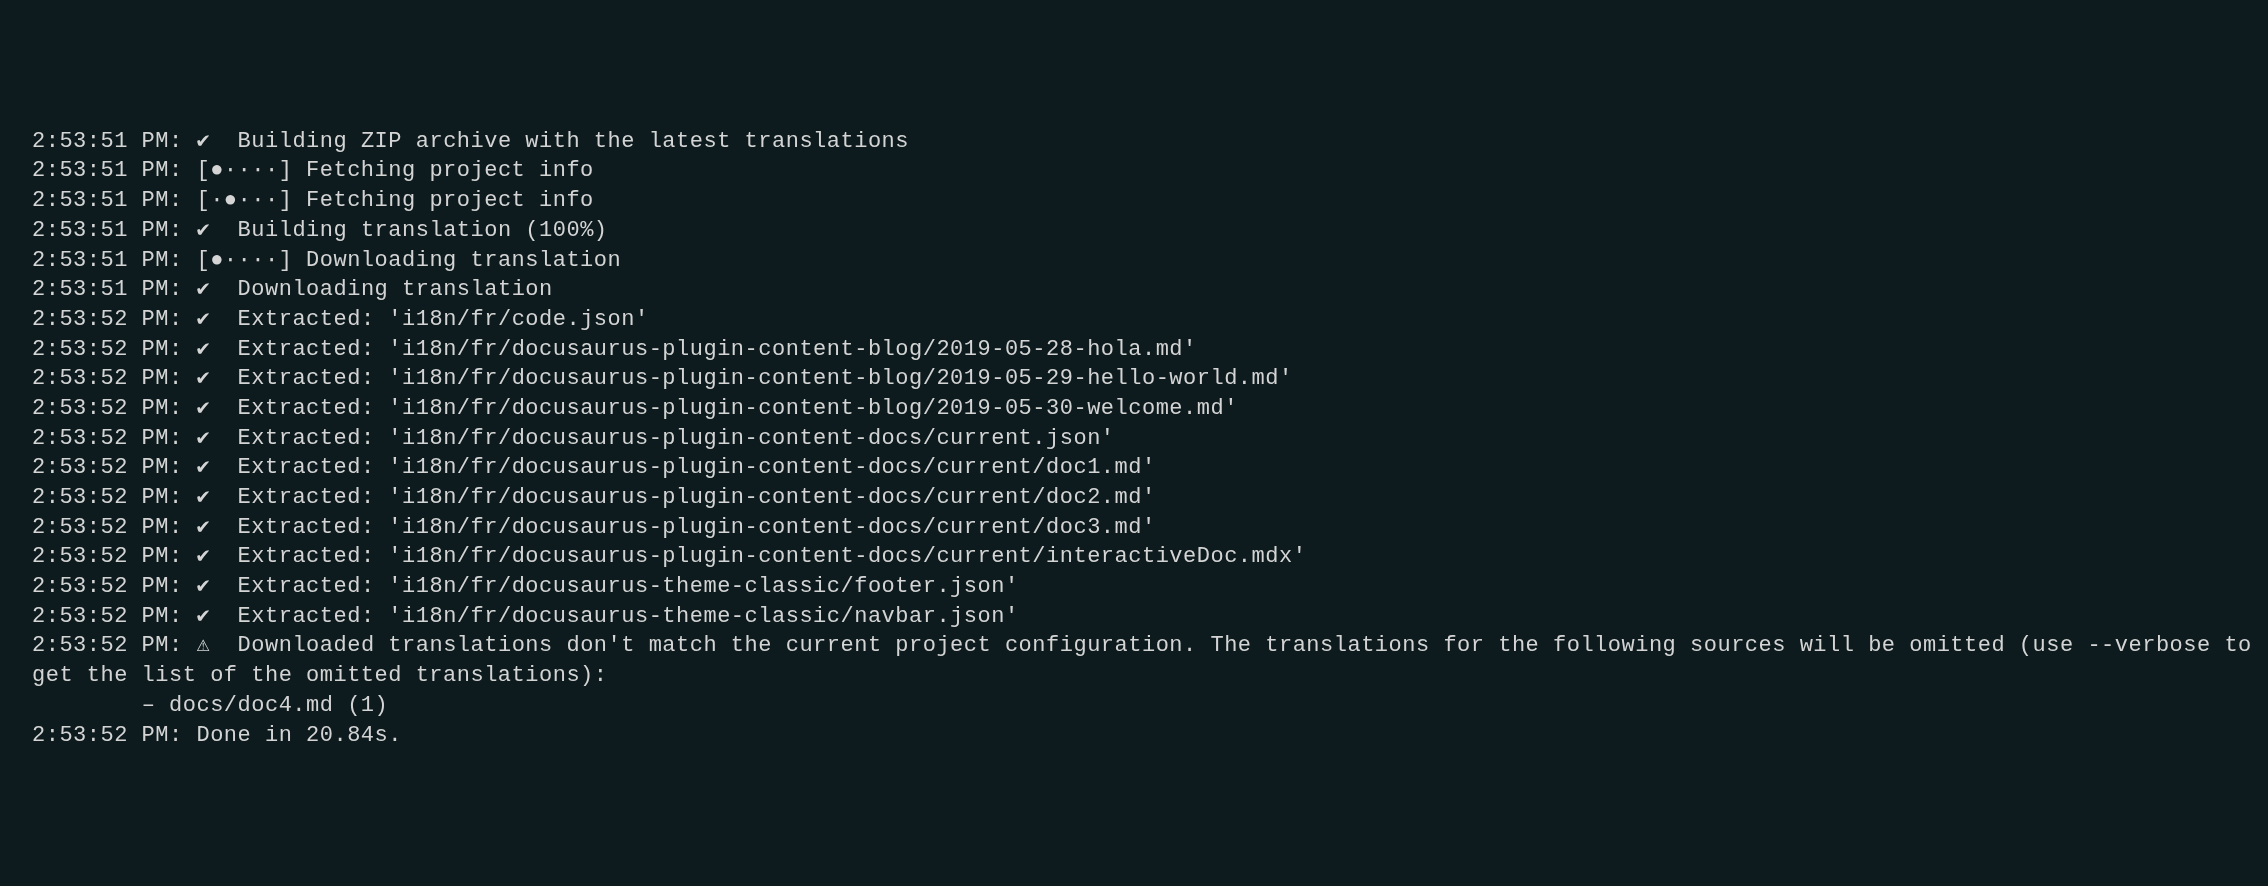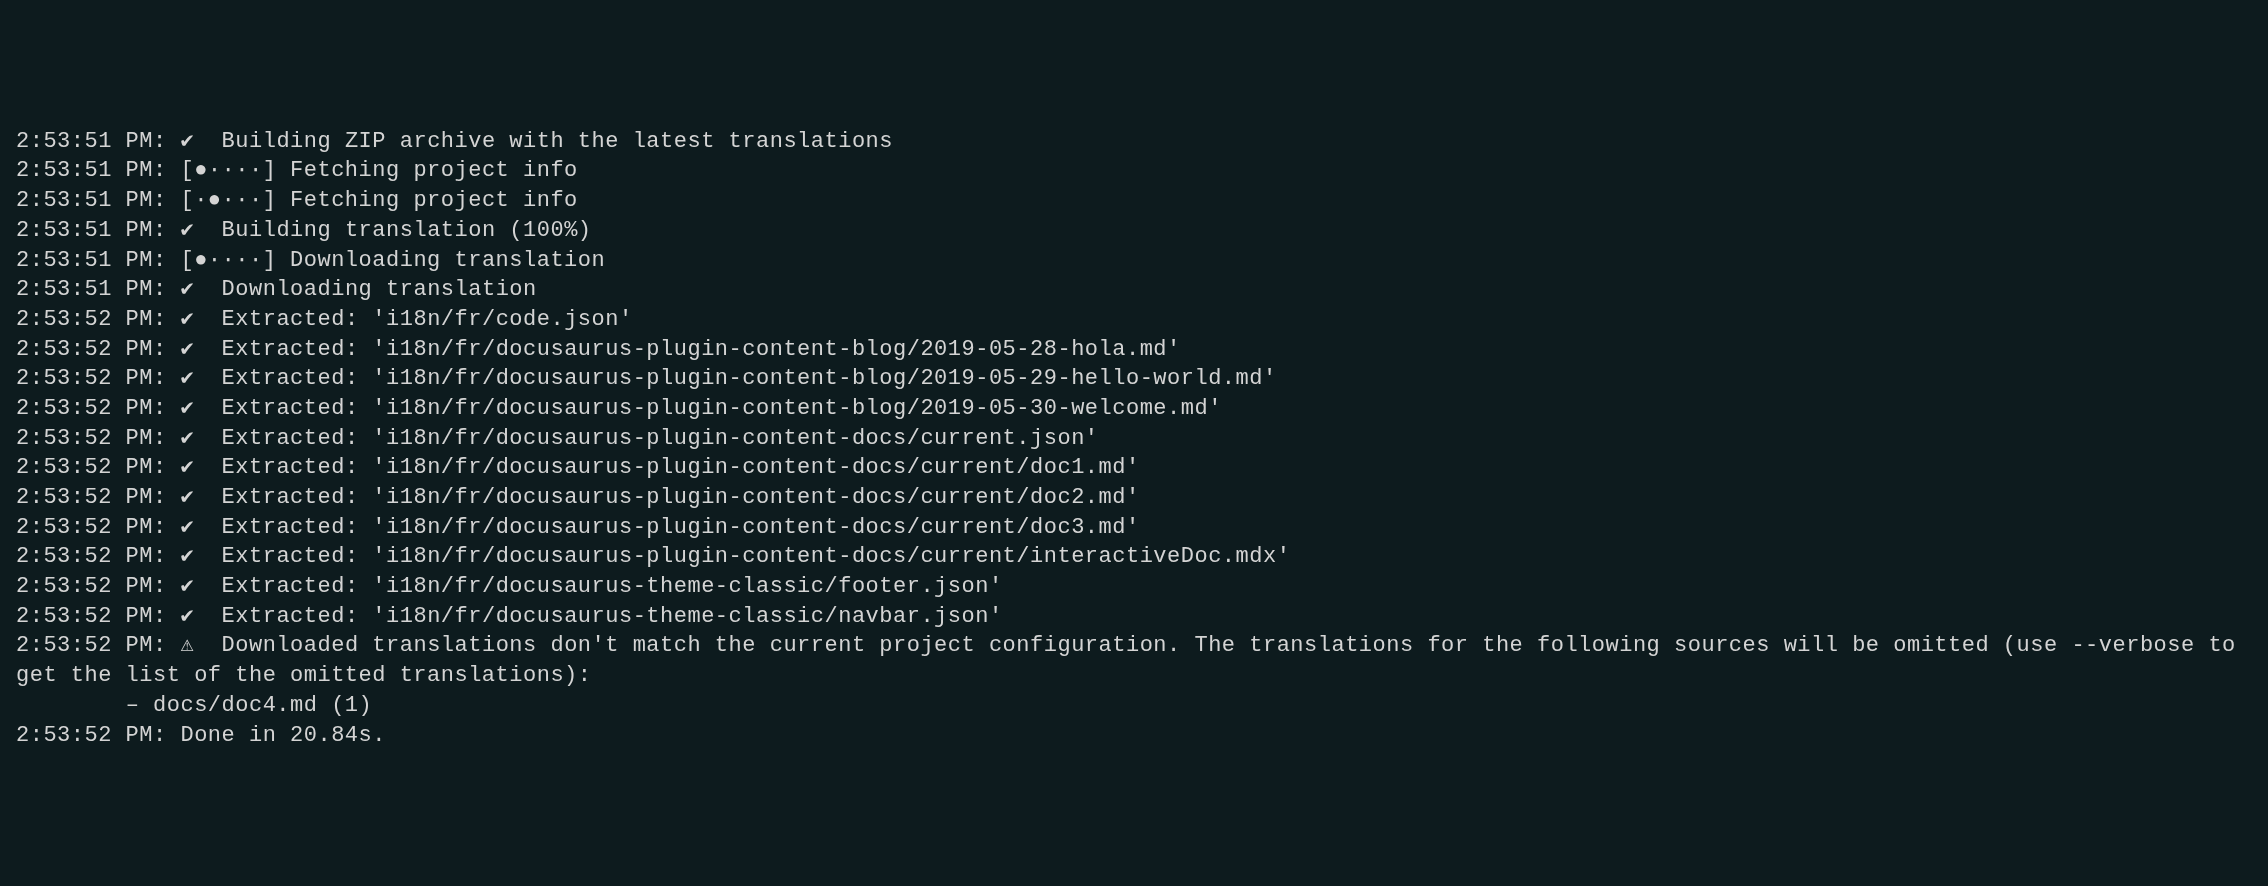--- a/index.html
+++ b/index.html
@@ -12,20 +12,21 @@
       color: #d4d4d4;
       font-family: 'Menlo', 'Monaco', 'Consolas', 'Courier New', monospace;
       font-size: 22px;
       line-height: 1.35;
       padding: 8px 16px;
       white-space: pre-wrap;
       letter-spacing: 0.5px;
     }
     .log-line {
       display: block;
+      margin-left: 16px;
     }
     .timestamp {
       color: #d4d4d4;
     }
     .check-icon {
       color: #d4d4d4;
     }
     .warn-icon {
       color: #d4d4d4;
     }

